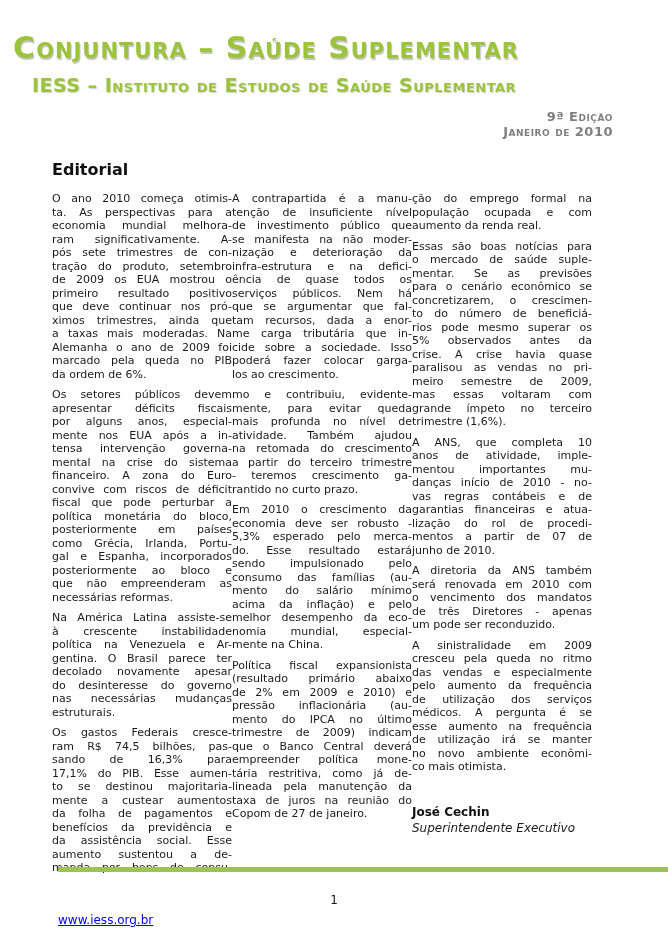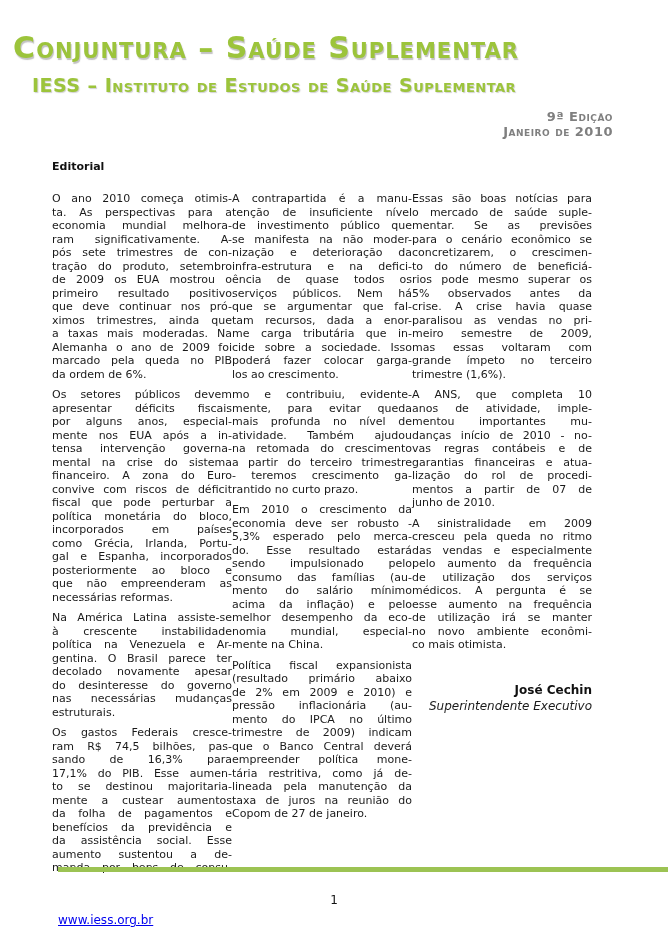--- a/index.html
+++ b/index.html
@@ -37,36 +37,36 @@
     text-align: right;
     font-size: 13px; font-weight: bold;
     font-variant: small-caps;
     letter-spacing: 0.5px;
     color: var(--gray, #7f7f7f);
     line-height: 15px;
   }
 
   .editorial-heading {
     position: absolute; top: 160px; left: 52px;
-    font-size: 11px; font-weight: bold; color: #111;
+    font-size: 16px; font-weight: bold; color: #111;
   }
 
   .columns {
     position: absolute; top: 192px; left: 52px;
     display: flex; gap: 0;
   }
   .col { width: 180px; }
   .para { margin: 0 0 7px 0; }
   .line {
     font-size: 11px; line-height: 13.5px; color: #1a1a1a;
     text-align: justify; text-align-last: justify;
   }
   .line.last { text-align-last: left; }
 
-  .signature { margin-top: 30px; text-align: right; }
+  .signature { margin-top: 30px; }
   .sig-name { font-size: 12px; font-weight: bold; color: #111; line-height: 16px; }
   .sig-role { font-size: 12px; font-style: italic; color: #1a1a1a; line-height: 16px; }
 
   .footer-rule {
     position: absolute; top: 867px; left: 58px; right: 0; height: 5px;
     background: var(--bar, #9CC353);
   }
   .website-link {
     position: absolute; top: 913px; left: 58px;
     font-size: 12px; color: var(--link, #0000EE);
@@ -115,21 +115,21 @@
           <div class="line">Os setores públicos devem</div>
           <div class="line">apresentar déficits fiscais</div>
           <div class="line">por alguns anos, especial-</div>
           <div class="line">mente nos EUA após a in-</div>
           <div class="line">tensa intervenção governa-</div>
           <div class="line">mental na crise do sistema</div>
           <div class="line">financeiro. A zona do Euro</div>
           <div class="line">convive com riscos de déficit</div>
           <div class="line">fiscal que pode perturbar a</div>
           <div class="line">política monetária do bloco,</div>
-          <div class="line">incorporados em países</div>
+          <div class="line">posteriormente em países</div>
           <div class="line">como Grécia, Irlanda, Portu-</div>
           <div class="line">gal e Espanha, incorporados</div>
           <div class="line">posteriormente ao bloco e</div>
           <div class="line">que não empreenderam as</div>
           <div class="line last">necessárias reformas.</div>
         </div>
         <div class="para">
           <div class="line">Na América Latina assiste-se</div>
           <div class="line">à crescente instabilidade</div>
           <div class="line">política na Venezuela e Ar-</div>
@@ -203,20 +203,25 @@
           <div class="line">que o Banco Central deverá</div>
           <div class="line">empreender política mone-</div>
           <div class="line">tária restritiva, como já de-</div>
           <div class="line">lineada pela manutenção da</div>
           <div class="line">taxa de juros na reunião do</div>
           <div class="line last">Copom de 27 de janeiro.</div>
         </div>
       </div>
       <div class="col">
         <div class="para">
+          <div class="line">ção do emprego formal na</div>
+          <div class="line">população ocupada e com</div>
+          <div class="line last">aumento da renda real.</div>
+        </div>
+        <div class="para">
           <div class="line">Essas são boas notícias para</div>
           <div class="line">o mercado de saúde suple-</div>
           <div class="line">mentar. Se as previsões</div>
           <div class="line">para o cenário econômico se</div>
           <div class="line">concretizarem, o crescimen-</div>
           <div class="line">to do número de beneficiá-</div>
           <div class="line">rios pode mesmo superar os</div>
           <div class="line">5% observados antes da</div>
           <div class="line">crise. A crise havia quase</div>
           <div class="line">paralisou as vendas no pri-</div>
@@ -230,20 +235,27 @@
           <div class="line">anos de atividade, imple-</div>
           <div class="line">mentou importantes mu-</div>
           <div class="line">danças início de 2010 - no-</div>
           <div class="line">vas regras contábeis e de</div>
           <div class="line">garantias financeiras e atua-</div>
           <div class="line">lização do rol de procedi-</div>
           <div class="line">mentos a partir de 07 de</div>
           <div class="line last">junho de 2010.</div>
         </div>
         <div class="para">
+          <div class="line">A diretoria da ANS também</div>
+          <div class="line">será renovada em 2010 com</div>
+          <div class="line">o vencimento dos mandatos</div>
+          <div class="line">de três Diretores - apenas</div>
+          <div class="line last">um pode ser reconduzido.</div>
+        </div>
+        <div class="para">
           <div class="line">A sinistralidade em 2009</div>
           <div class="line">cresceu pela queda no ritmo</div>
           <div class="line">das vendas e especialmente</div>
           <div class="line">pelo aumento da frequência</div>
           <div class="line">de utilização dos serviços</div>
           <div class="line">médicos. A pergunta é se</div>
           <div class="line">esse aumento na frequência</div>
           <div class="line">de utilização irá se manter</div>
           <div class="line">no novo ambiente econômi-</div>
           <div class="line last">co mais otimista.</div>

